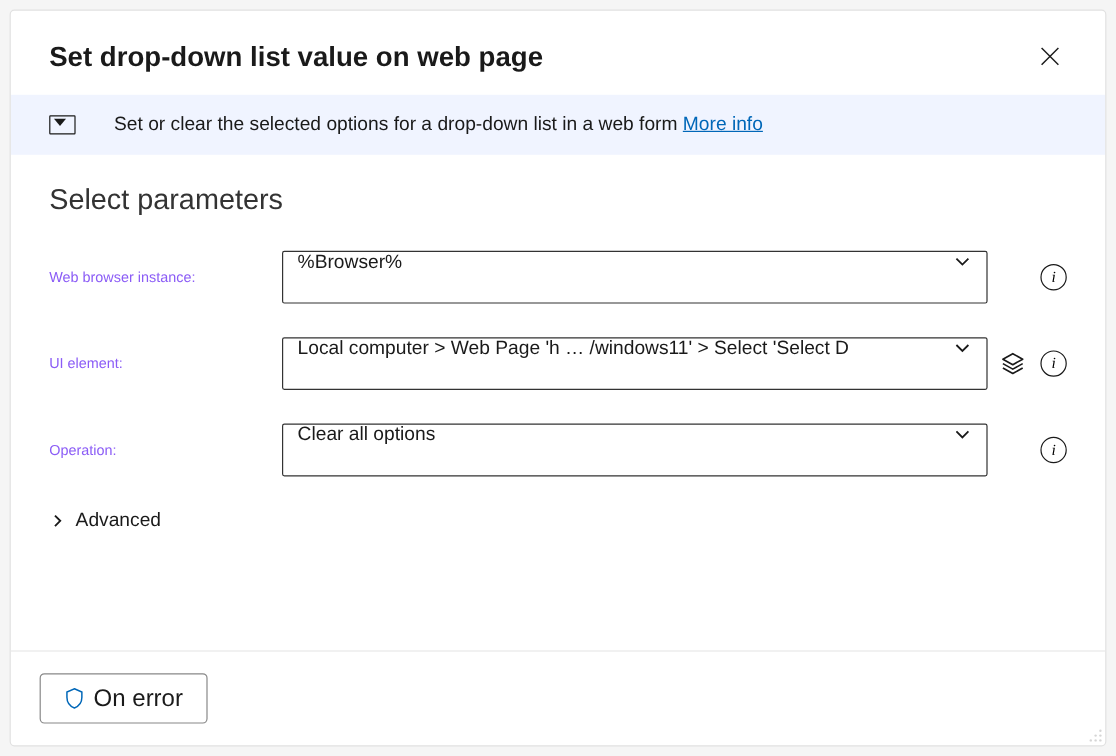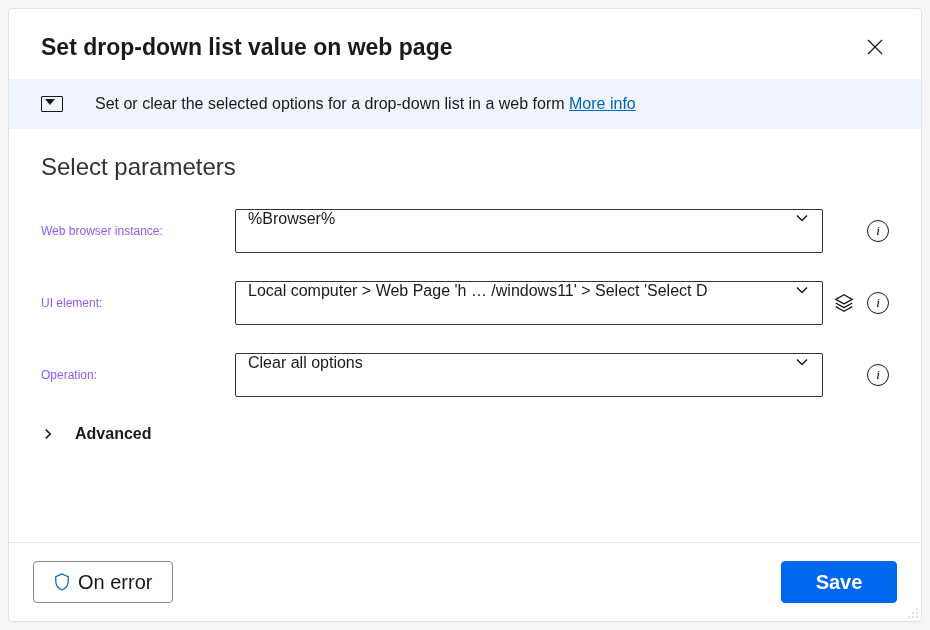--- a/index.html
+++ b/index.html
@@ -142,25 +142,25 @@
       flex-shrink: 0;
     }
     .layers-icon {
       width: 22px; height: 22px;
       cursor: pointer;
       flex-shrink: 0;
     }
     .advanced-row {
       display: flex;
       align-items: center;
-      gap: 20px;
+      gap: 8px;
       margin-top: 12px;
       cursor: pointer;
       font-size: 16px;
-      font-weight: 700;
+      font-weight: 400;
       color: #1a1a1a;
     }
     .adv-chevron {
       width: 14px; height: 14px;
     }
     .footer {
       border-top: 1px solid #e8e8e8;
       padding: 18px 24px;
       display: flex;
       align-items: center;
@@ -286,23 +286,20 @@
   </div>
 
   <div class="footer">
     <div class="btn btn-onerror">
       <svg class="shield-icon" viewBox="0 0 18 20" stroke="currentColor" stroke-width="1.4" fill="none">
         <path d="M9 1 L16 4 V9 C16 14 13 17.5 9 19 C5 17.5 2 14 2 9 V4 Z"></path>
       </svg>
       <span>On error</span>
     </div>
     <div class="footer-spacer"></div>
-    <div class="btn btn-primary">
-      <span>Save</span>
-    </div>
   </div>
 
   <svg class="resize-grip" viewBox="0 0 14 14" fill="#888">
     <circle cx="12" cy="4" r="1"></circle>
       <circle cx="8" cy="8" r="1"></circle>
       <circle cx="12" cy="8" r="1"></circle>
     <circle cx="4" cy="12" r="1"></circle>
       <circle cx="8" cy="12" r="1"></circle>
       <circle cx="12" cy="12" r="1"></circle>
   </svg>

